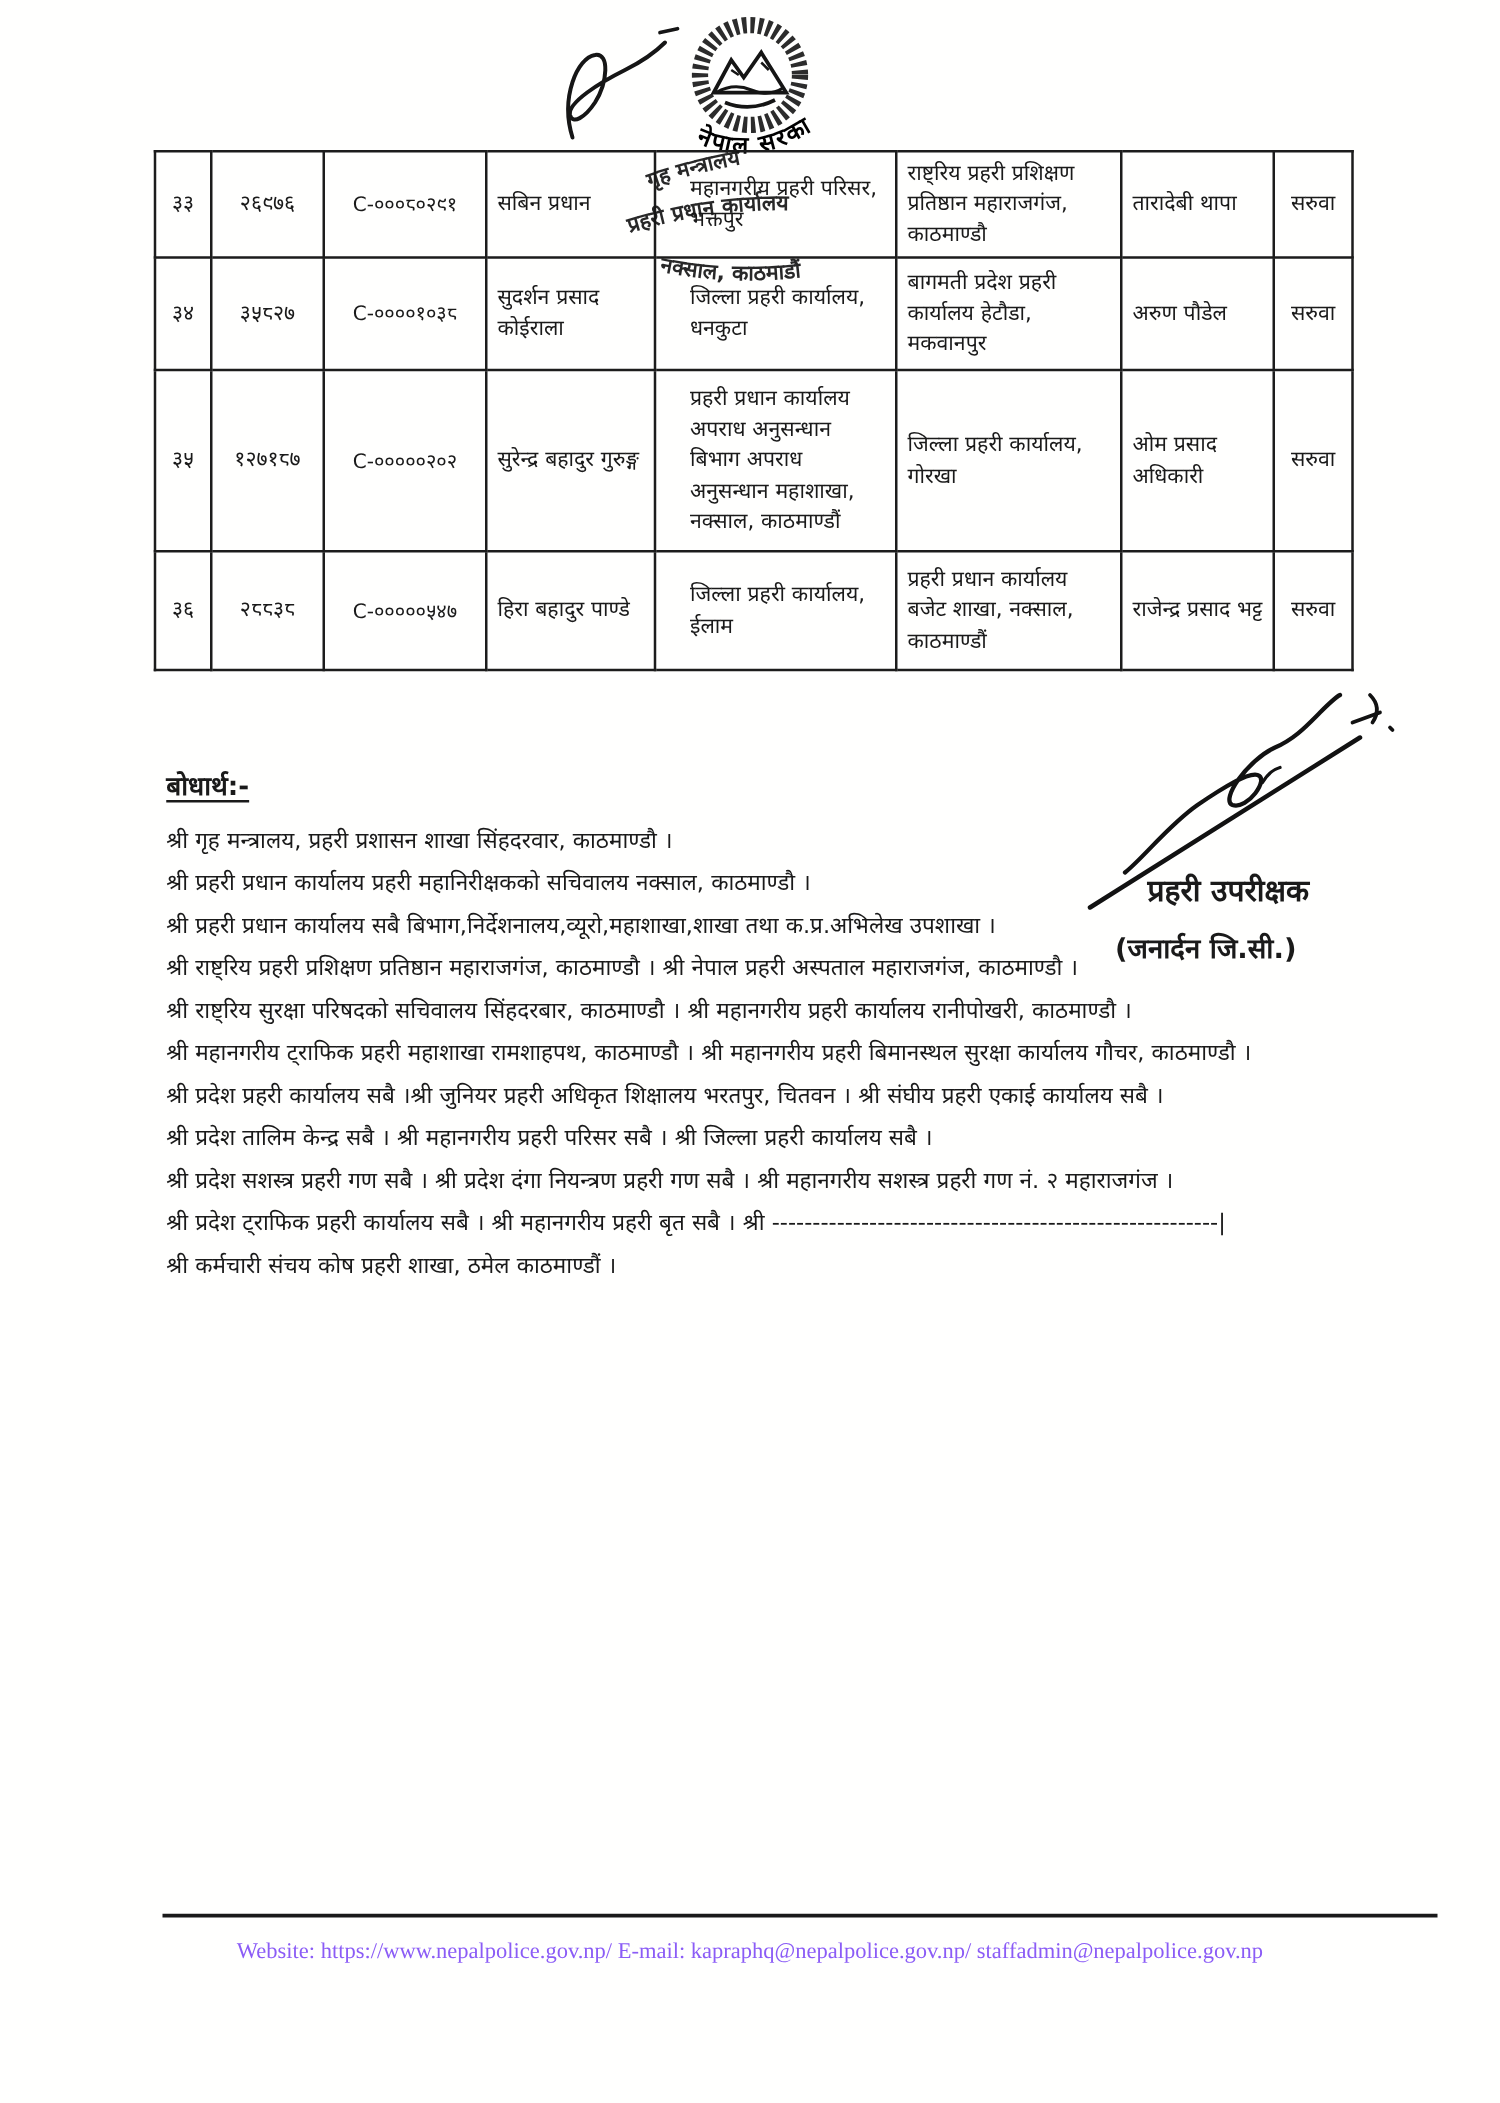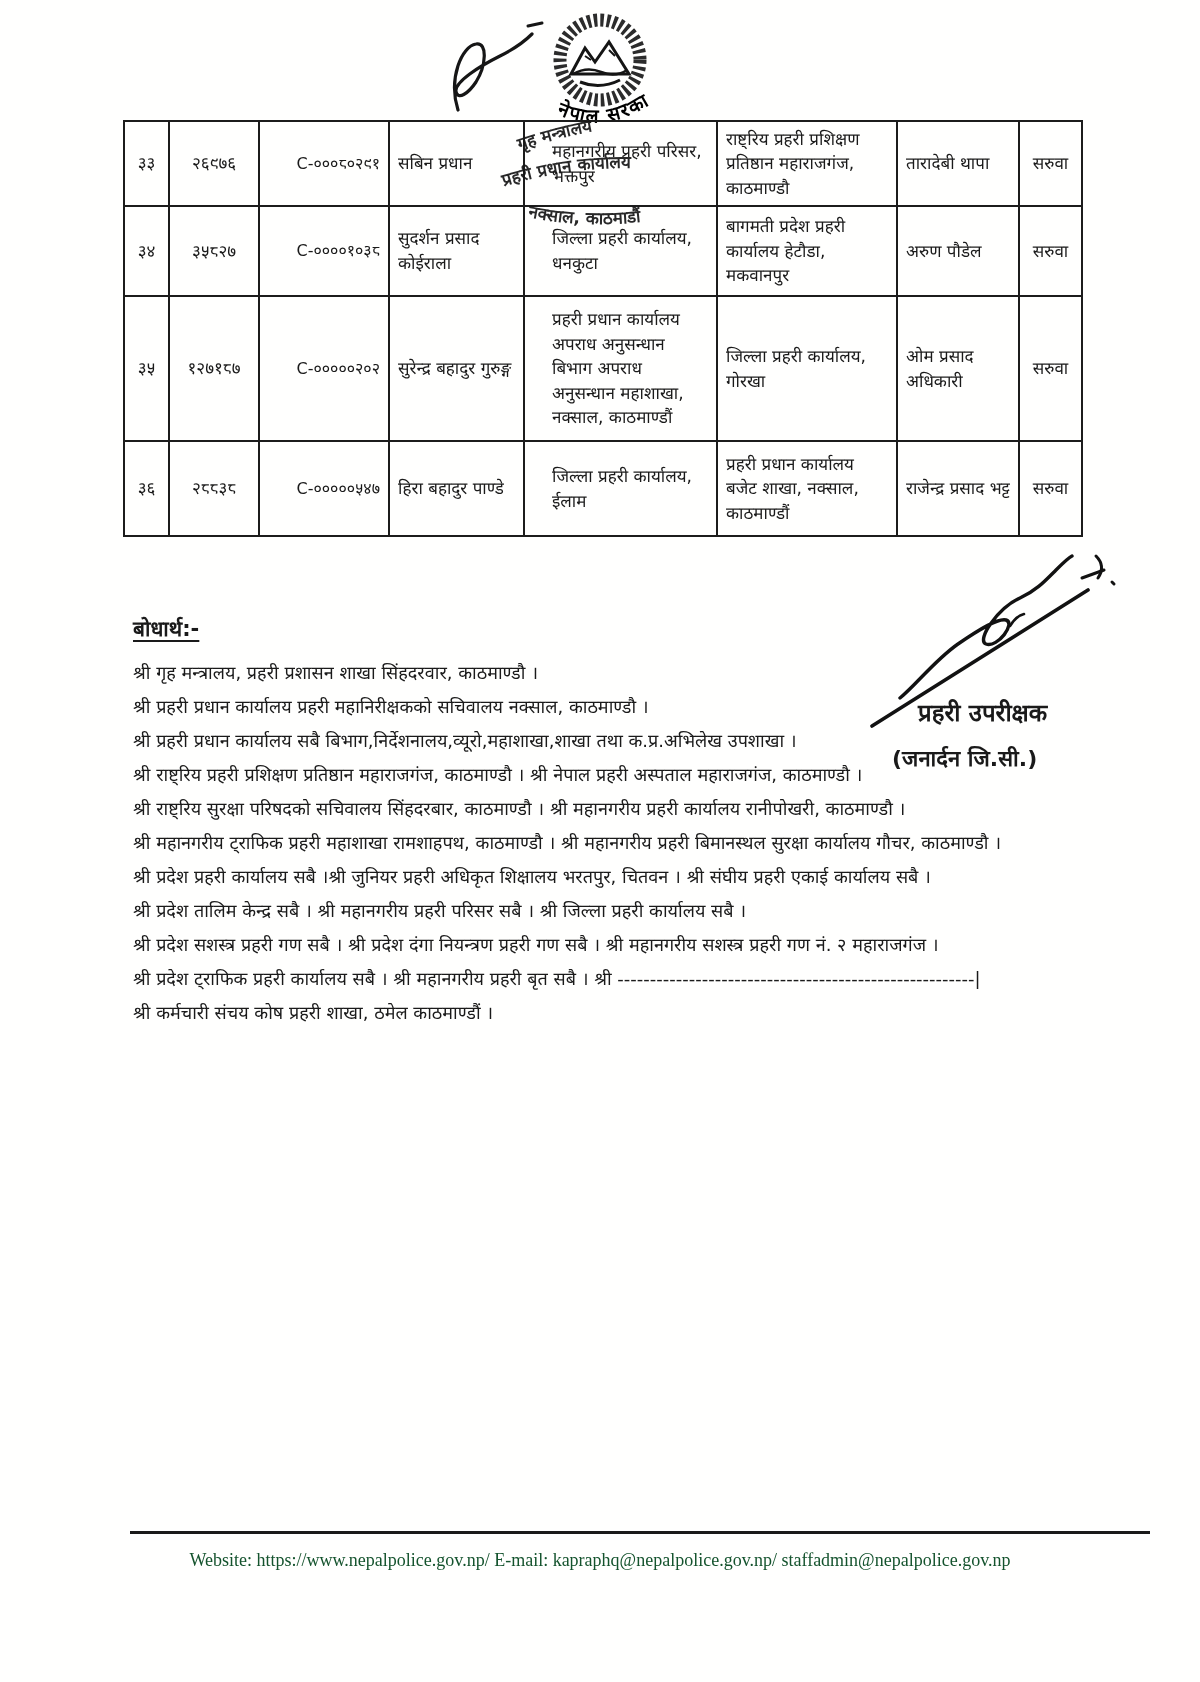--- a/index.html
+++ b/index.html
@@ -24,21 +24,21 @@
   .transfer-table td {
     border:2px solid #1c1c1c; padding:4px 8px; vertical-align:middle;
     overflow:hidden;
   }
   .transfer-table tr:nth-child(1){ height:85px; }
   .transfer-table tr:nth-child(2){ height:90px; }
   .transfer-table tr:nth-child(3){ height:145px; }
   .transfer-table tr:nth-child(4){ height:95px; }
   .transfer-table td:nth-child(1){ width:45px;  text-align:center; }
   .transfer-table td:nth-child(2){ width:90px;  text-align:center; }
-  .transfer-table td:nth-child(3){ width:130px; text-align:right; font-size:16px;}
+  .transfer-table td:nth-child(3){ width:130px; text-align:center; font-size:16px;}
   .transfer-table td:nth-child(4){ width:135px;border-radius:13px; }
   .transfer-table td:nth-child(5){ width:193px;padding-left:27px; }
   .transfer-table td:nth-child(6){ width:180px; }
   .transfer-table td:nth-child(7){ width:122px; }
   .transfer-table td:nth-child(8){ width:63px; text-align:center; }
 
   
   .stamp-overlay { position:absolute; left:492px; top:92px; width:260px; height:140px; pointer-events:none; }
   .stamp-overlay text { font-family:"DejaVu Sans", sans-serif; fill:#161616; opacity:.92; }
 
@@ -53,21 +53,21 @@
   .cc-heading {
     font-weight:bold; font-size:21px; text-decoration:underline;
     text-underline-offset:4px; margin-bottom:14px;
   }
   .cc-line { font-size:18px; line-height:34px; white-space:nowrap; }
 
   
   .footer-rule { position:absolute; left:130px; top:1531px; width:1020px; height:3px; background:#1a1a1a; }
   .footer-text {
     position:absolute; left:0; top:1550px; width:1200px; text-align:center;
-    font-family:"Liberation Serif", serif; font-size:18px; color:#14532d;
+    font-family:"Liberation Serif", serif; font-size:18px; color:#8b5cf6;
   }
 </style>
 </head>
 <body>
 
 <div class="page">
 
   <div class="top-mark">
     <svg class="initial-sign" width="110" height="110" viewBox="0 0 110 110">
       <path d="M18,92 C8,60 22,28 36,26 C48,24 46,48 36,64 C28,76 18,82 16,74 C14,64 40,48 60,38 C74,31 84,24 92,16" fill="none" stroke="#161616" stroke-width="3.2" stroke-linecap="round"></path>

